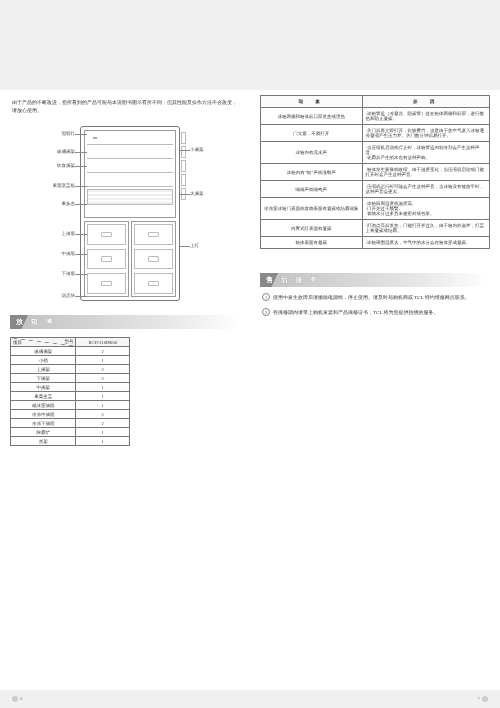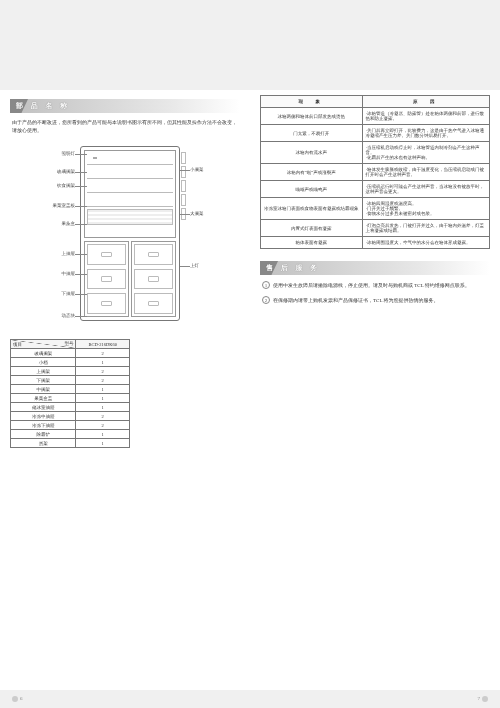--- a/index.html
+++ b/index.html
@@ -78,23 +78,20 @@
   .pgnum .dot { display:inline-block; width:6px; height:6px; background:#ccc; border-radius:50%; vertical-align:middle; margin:0 2px; }
 </style>
 </head>
 <body>
 
 <div class="page">
   <div class="spread">
 
     <div class="leaf">
 
-      <div class="section-bar">
-        <span class="section-title">部 品 名 称</span>
-      </div>
 
       <p class="intro">由于产品的不断改进，您所看到的产品可能与本说明书图示有所不同，但其性能及操作方法不会改变，请放心使用。</p>
 
       <div class="diagram-wrap">
         <div class="fridge">
           <div class="outer"></div>
           <div class="upper">
             <div class="light-dot"></div>
             <div class="shelf"></div>
             <div class="shelf"></div>
@@ -131,20 +128,23 @@
         <div class="callout cl-left" style="left:0; top:110px; width:65px"><span>上抽屉</span><span class="ln" style="left:100%; width:12px; top:3px"></span></div>
         <div class="callout cl-left" style="left:0; top:130px; width:65px"><span>中抽屉</span><span class="ln" style="left:100%; width:12px; top:3px"></span></div>
         <div class="callout cl-left" style="left:0; top:150px; width:65px"><span>下抽屉</span><span class="ln" style="left:100%; width:12px; top:3px"></span></div>
         <div class="callout cl-left" style="left:0; top:172px; width:65px"><span>动态块</span><span class="ln" style="left:100%; width:12px; top:3px"></span></div>
 
         <div class="callout" style="left:180px; top:26px"><span class="ln" style="right:100%; width:10px; top:3px"></span><span>小搁架</span></div>
         <div class="callout" style="left:180px; top:70px"><span class="ln" style="right:100%; width:10px; top:3px"></span><span>大搁架</span></div>
         <div class="callout" style="left:180px; top:122px"><span class="ln" style="right:100%; width:10px; top:3px"></span><span>上灯</span></div>
       </div>
 
+      <div class="section-bar">
+        <span class="section-title">放 箱 博</span>
+      </div>
 
       <div class="spec">
         <table>
           <tbody>
               <tr>
             <th style="width:55%; position:relative;">
               <span style="position:absolute; left:2px; bottom:1px;">项目</span>
               <span style="position:absolute; right:2px; top:1px;">型号</span>
               <span style="position:absolute; left:0; right:0; top:0; bottom:0; background:linear-gradient(to top right, transparent calc(50% - 0.4px), #777 50%, transparent calc(50% + 0.4px));"></span>
               <span style="visibility:hidden">XX</span>
@@ -248,21 +248,21 @@
                 <td style="white-space: pre-line;">·灯泡点亮后发热，门被打开并过久，由于箱内外温差，灯盖上将凝露或结霜。</td>
               </tr>
               <tr>
                 <td class="ph">箱体表面有凝露</td>
                 <td style="white-space: pre-line;">·冰箱周围湿度大，空气中的水分会在箱体形成凝露。</td>
               </tr>
             </tbody>
         </table>
       </div>
 
-      <div class="section-bar" style="margin-top:12px">
+      <div class="section-bar" style="margin-top:24px">
         <span class="section-title">售 后 服 务</span>
       </div>
 
       <div class="svc-list">
         <div><span class="num">1</span><span>使用中发生故障后请撤除电源线，停止使用。请及时与购机商或 TCL 特约维修网点联系。</span></div>
         <div style="margin-top:6px"><span class="num">2</span><span>在保修期内请带上购机发票和产品保修证书，TCL 将为您提供热情的服务。</span></div>
       </div>
 
       <div class="pgnum right"><span>7</span><span class="dot"></span></div>
     </div>

